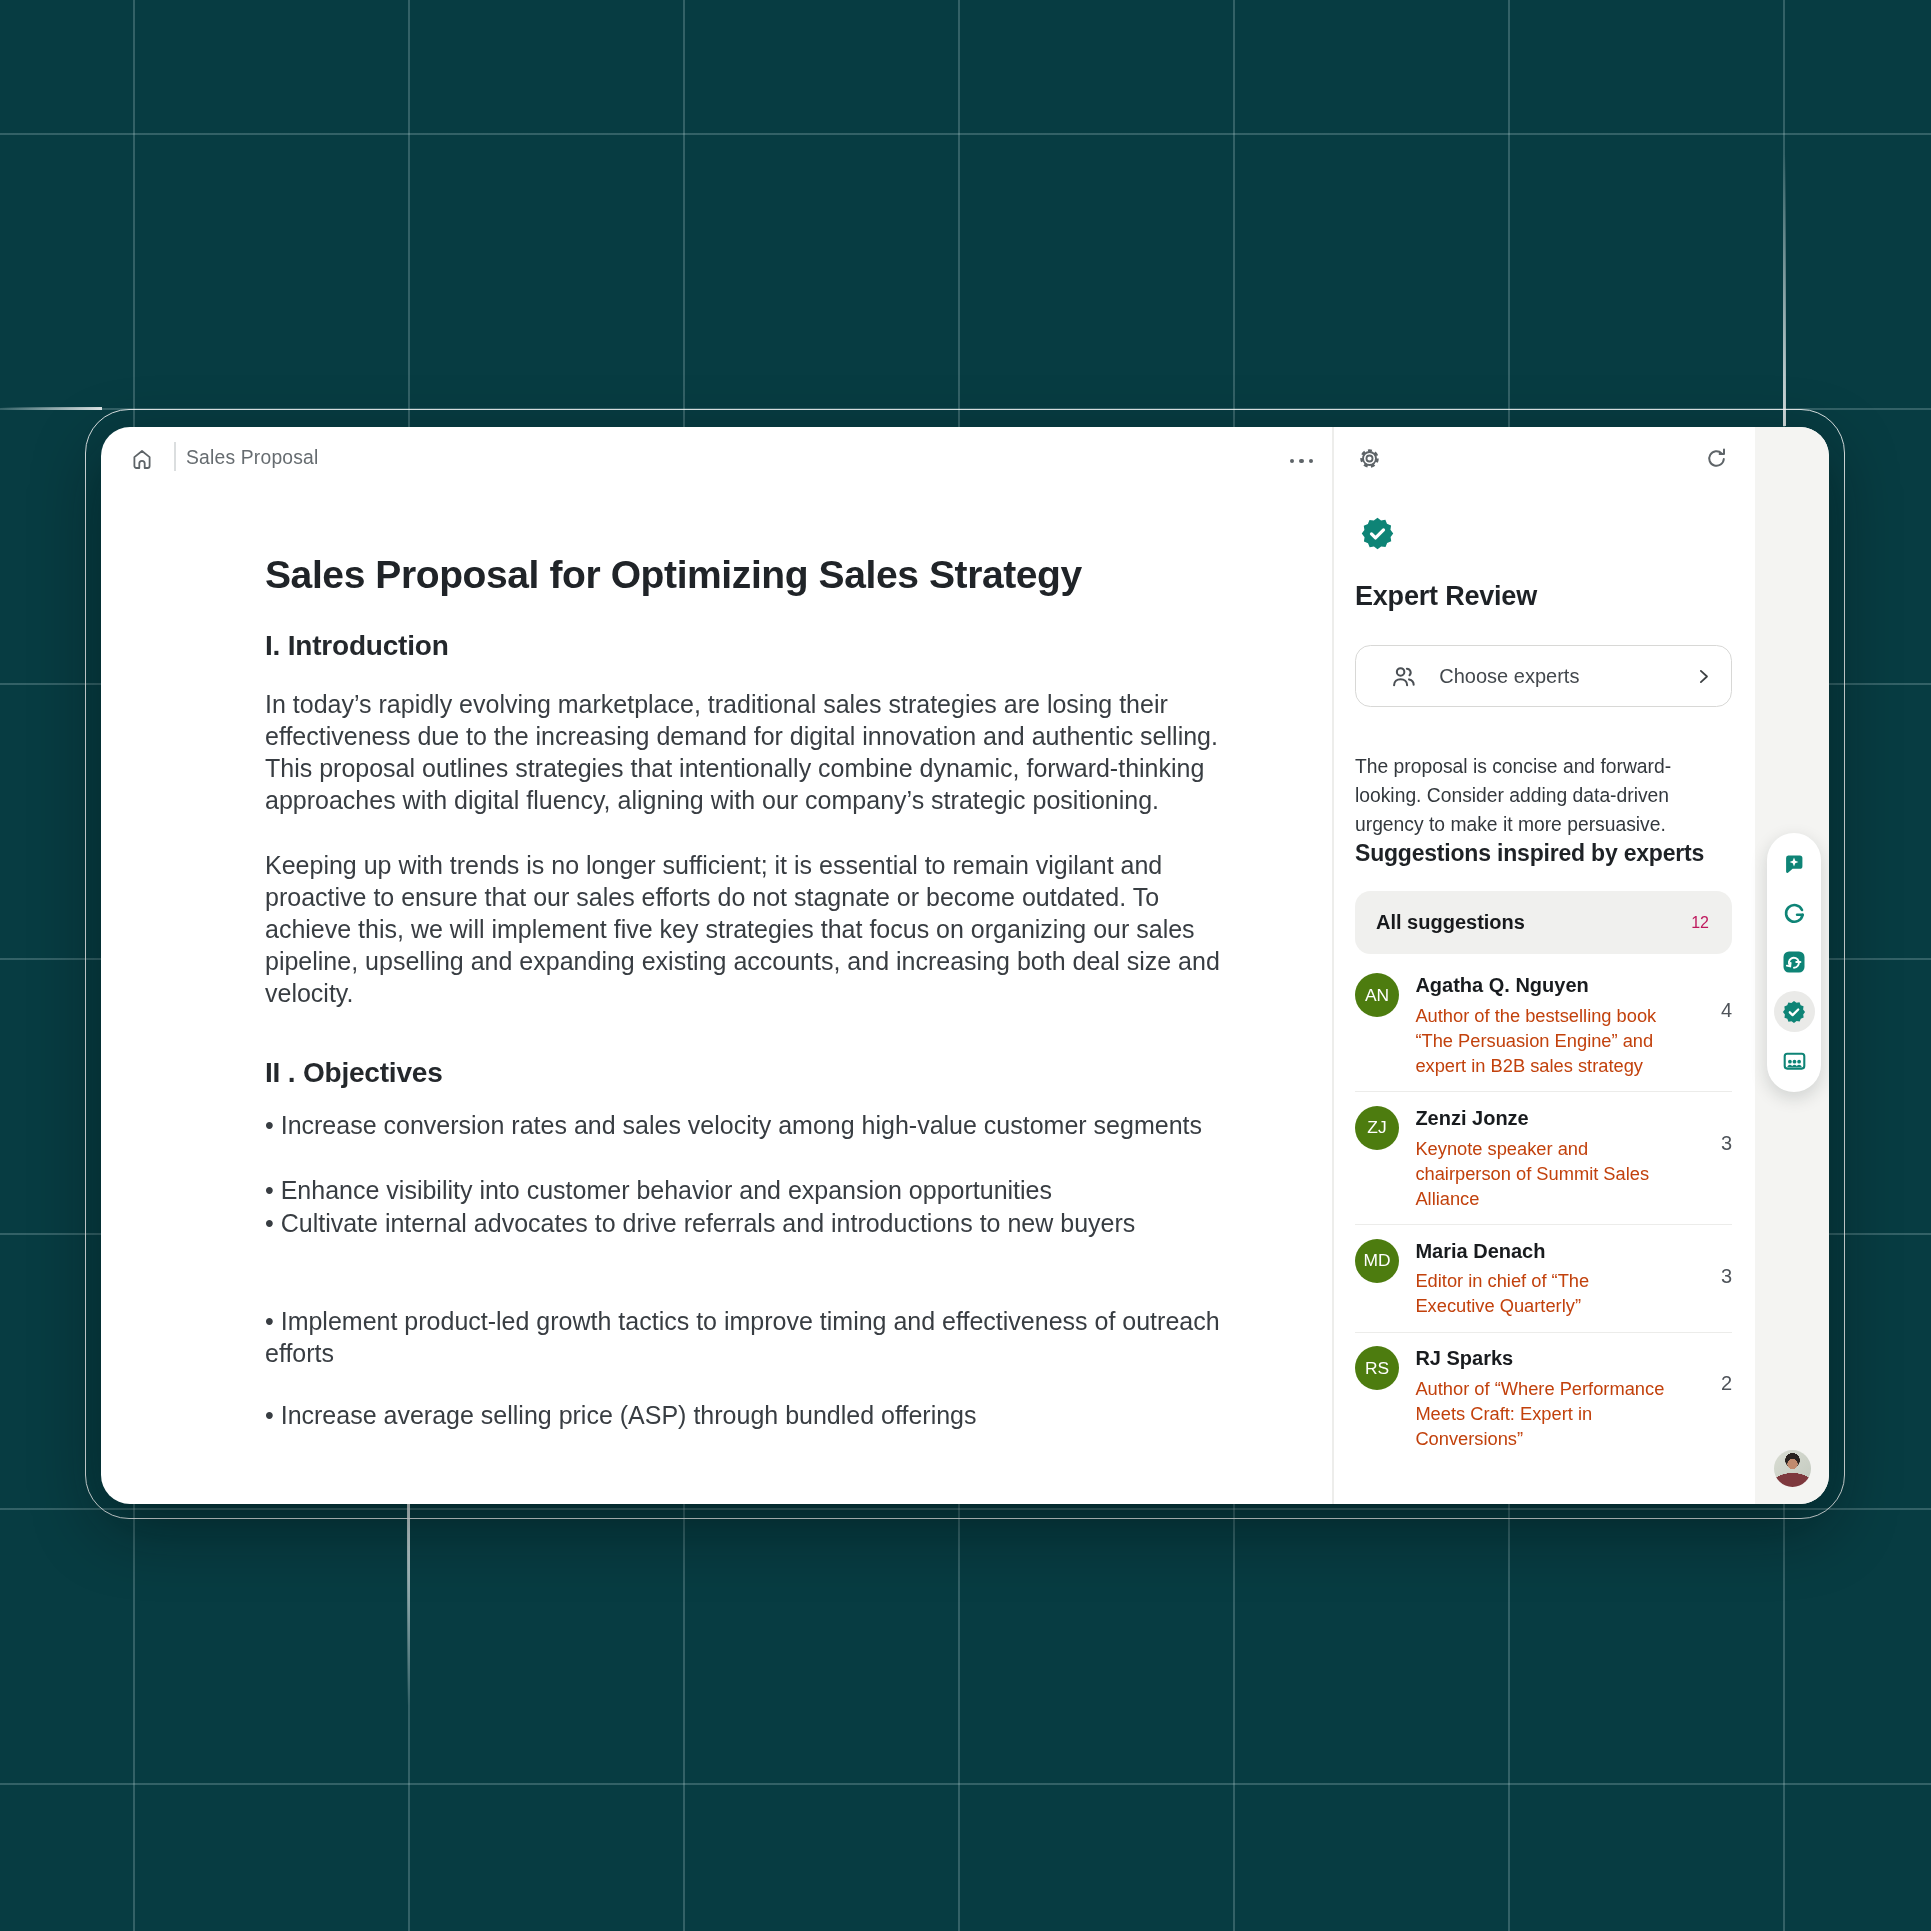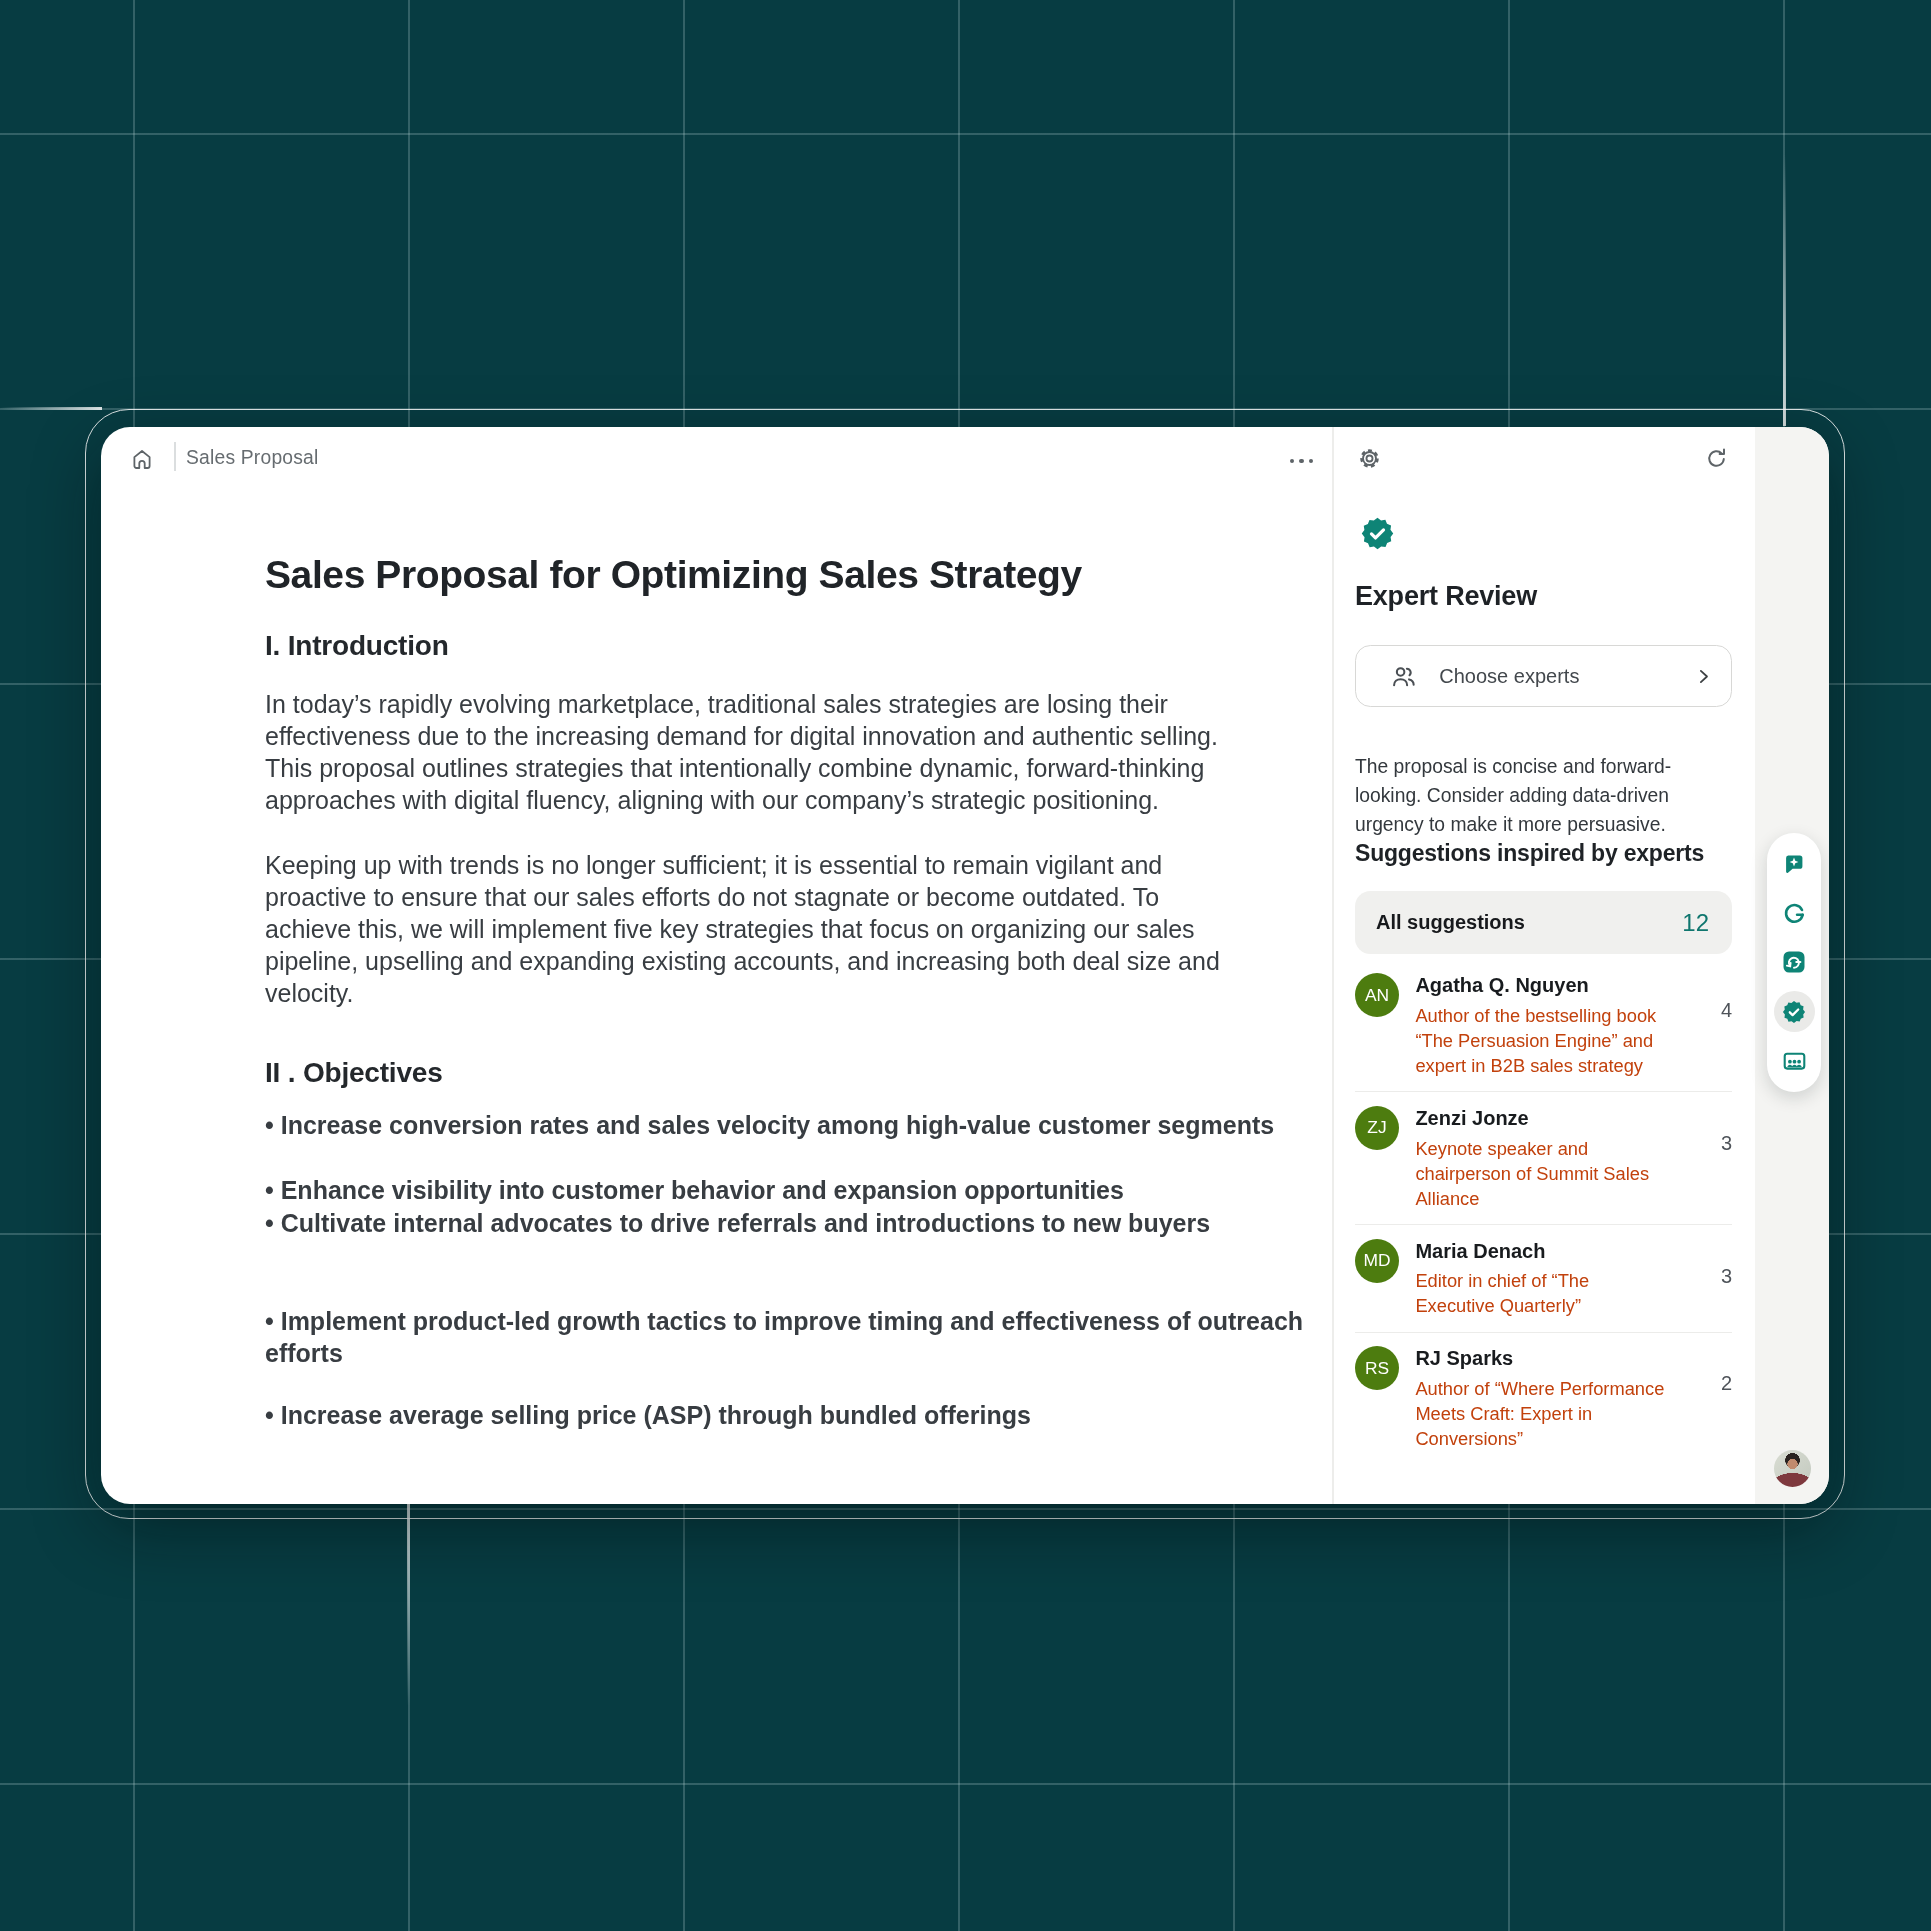--- a/index.html
+++ b/index.html
@@ -47,21 +47,21 @@
   .dots span{display:inline-block;width:4.8px;height:4.8px;border-radius:50%;background:#5E6468;margin:0 2.4px;}
 
   
   .doc-title{left:164px;top:126px;font-size:39px;font-weight:700;color:#202428;letter-spacing:-0.4px;}
   .h2{font-size:28px;font-weight:700;color:#24282C;letter-spacing:-0.2px;}
   .h2-intro{left:164px;top:203px;}
   .h2-obj{left:164px;top:630px;}
   .body-block{font-size:25px;line-height:32px;color:#383D42;white-space:nowrap;}
   .para1{left:164px;top:261px;}
   .para2{left:164px;top:422px;}
-  .bullet{left:164px;font-size:25px;line-height:32px;color:#383D42;white-space:nowrap;font-weight:bold;}
+  .bullet{left:164px;font-size:25px;line-height:32px;color:#383D42;white-space:nowrap;}
   .b1{top:682px;} .b2{top:747px;} .b3{top:780px;} .b4{top:878px;} .b5{top:972px;}
 
   
   .side-divider{left:1231px;top:0;width:1.9px;height:1077px;background:#EDEDEB;}
   .gear-btn{left:1251px;top:13.5px;width:35px;height:35px;}
   .refresh-btn{left:1598px;top:13.5px;width:35px;height:35px;}
   .badge-lg{left:1258px;top:88px;width:37px;height:37px;}
   .review-title{left:1254px;top:154px;font-size:27px;font-weight:700;color:#1E2226;letter-spacing:-0.2px;}
   .choose-btn{
     left:1254px;top:218px;width:377px;height:62px;border-radius:15.4px;
@@ -72,21 +72,21 @@
   .choose-btn .ppl{margin-left:19.3px;display:flex;}
   .choose-btn .lbl{margin-left:21px;font-size:20px;color:#43484D;}
   .choose-btn .chev{margin-left:auto;margin-right:17.4px;display:flex;}
   .summary{left:1254px;top:292px;font-size:19.3px;line-height:29px;color:#33383D;margin-top:33px;}
   .sug-heading{left:1254px;top:413px;font-size:23px;font-weight:700;color:#1E2226;letter-spacing:-0.2px;}
   .all-pill{
     left:1254px;top:464px;width:377px;height:63px;border-radius:15.4px;background:#F0F0EE;
     display:flex;align-items:center;cursor:pointer;box-sizing:border-box;
   }
   .all-pill .lbl{margin-left:21px;font-size:20px;font-weight:700;color:#17191C;}
-  .all-pill .cnt{margin-left:auto;margin-right:23px;font-size:24px;color:#0f766e;}
+  .all-pill .cnt{margin-left:auto;margin-right:23px;font-size:16px;color:#be185d;}
   .experts{left:1254px;top:546px;width:377px;}
   .expert{display:flex;padding:13.5px 0;border-bottom:1.9px solid #ECECEA;cursor:pointer;}
   .expert:first-child{padding-top:0;}
   .expert:last-child{border-bottom:none;}
   .avatar{
     flex:0 0 auto;width:44px;height:44px;border-radius:50%;background:#4d7c0f;color:#fff;
     font-size:17.4px;display:flex;align-items:center;justify-content:center;margin-right:16.4px;
   }
   .exp-main{width:253px;}
   .exp-name{font-size:20px;font-weight:700;color:#181B1E;margin-bottom:4.8px;line-height:25px;}

